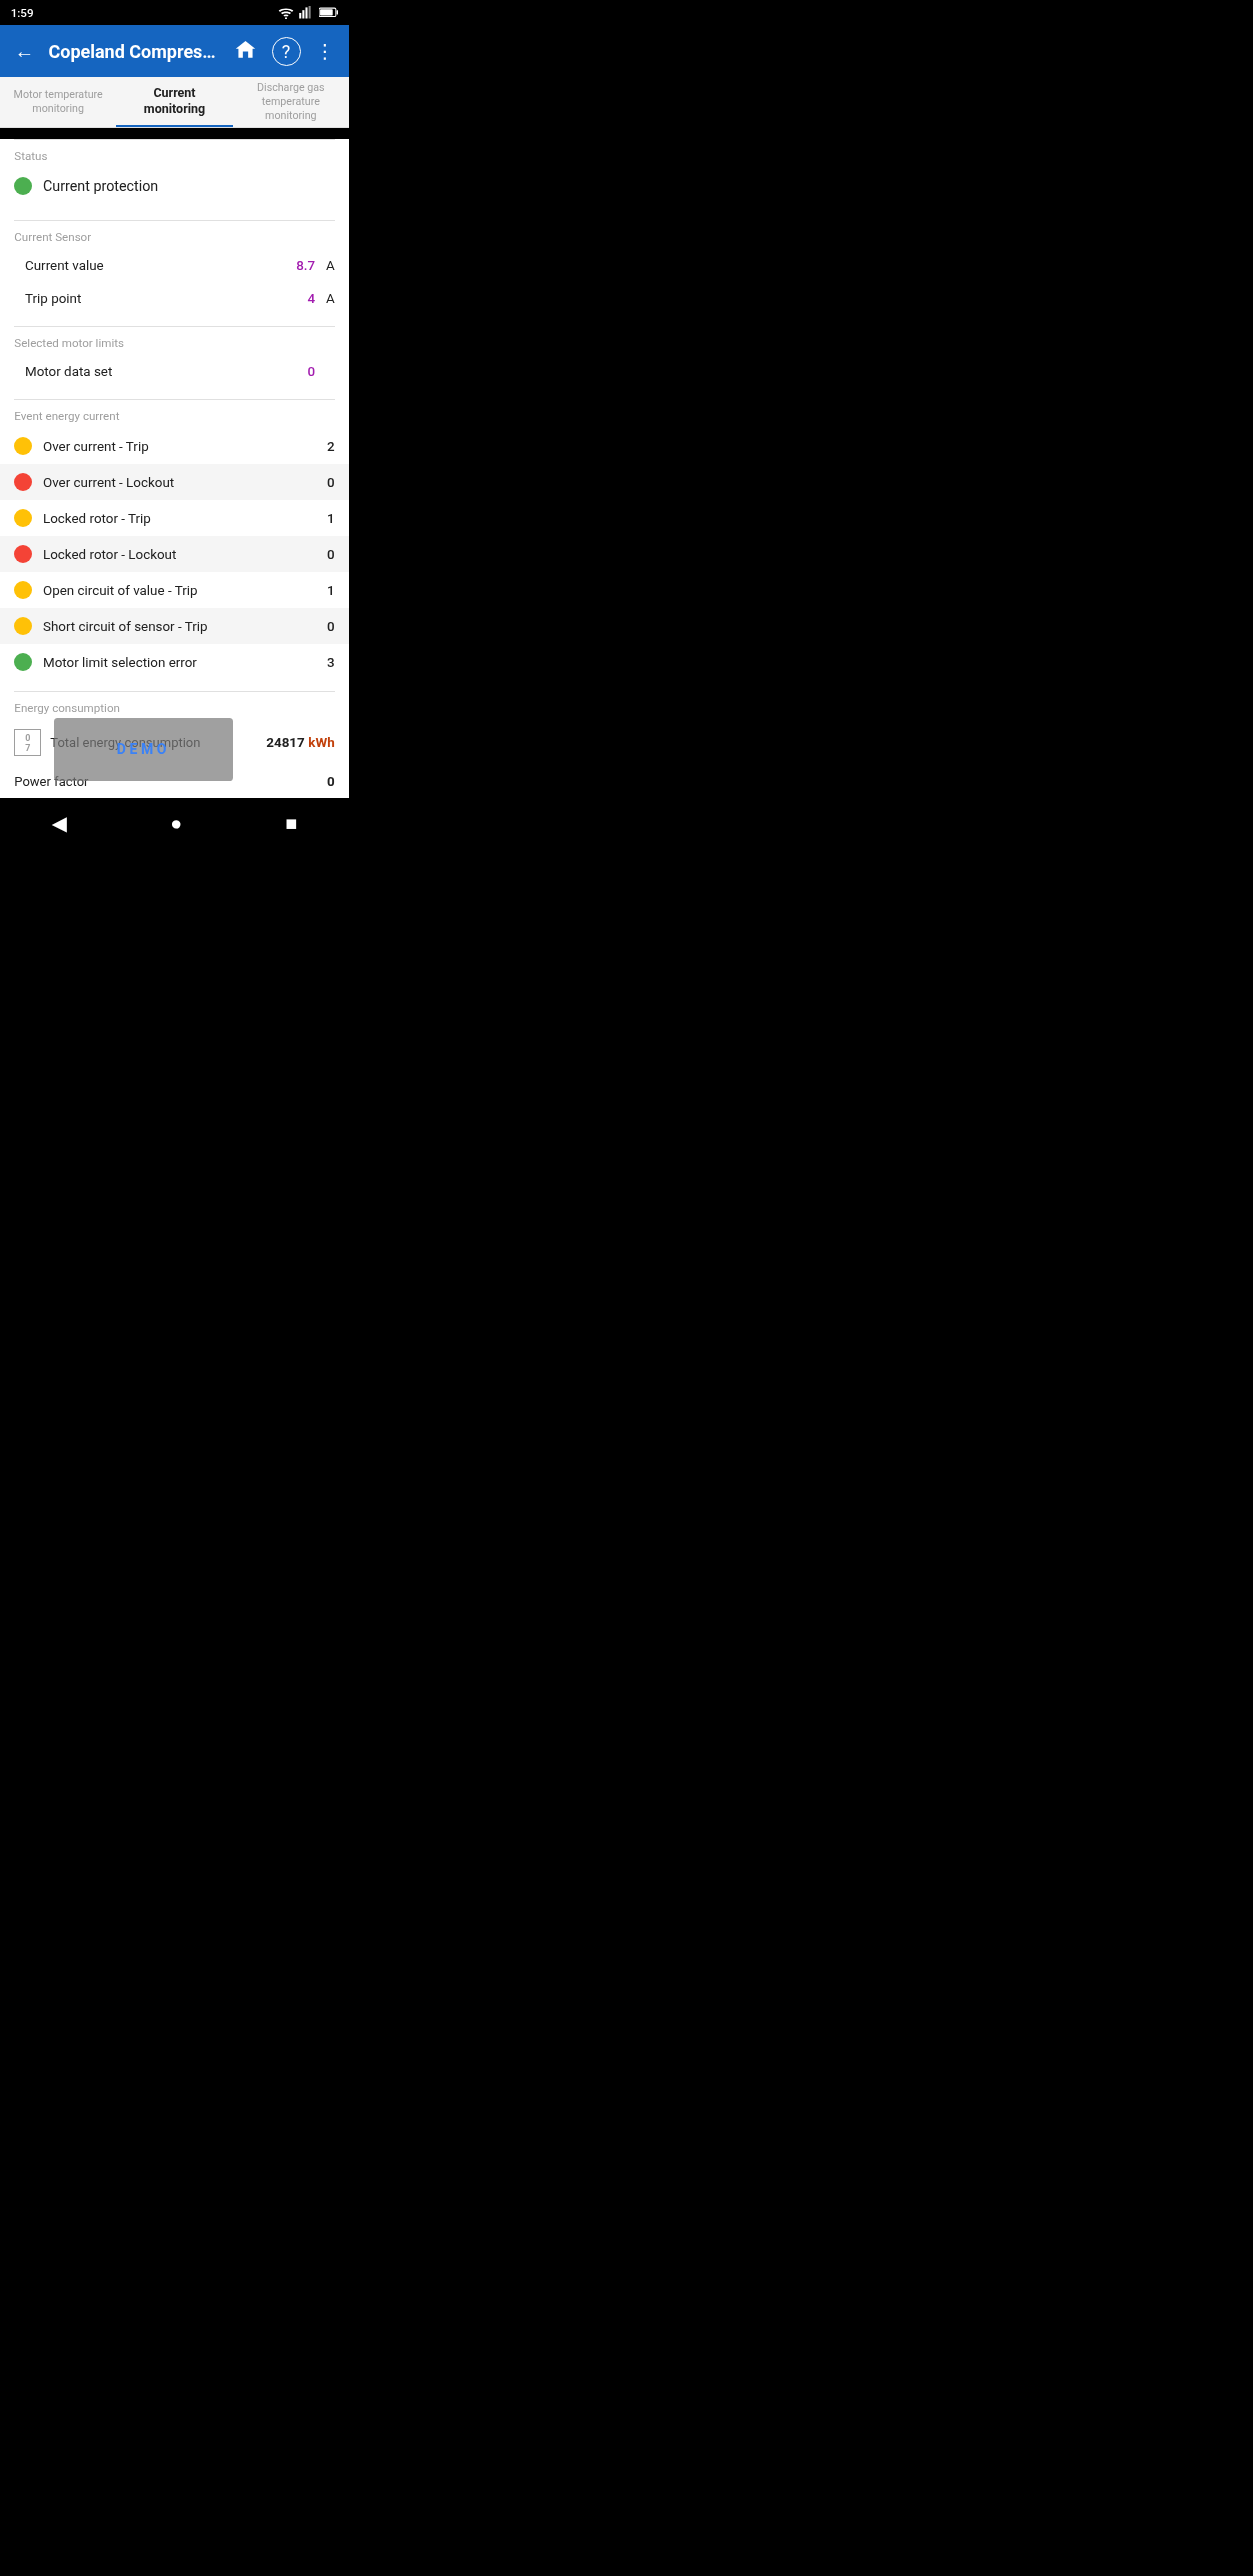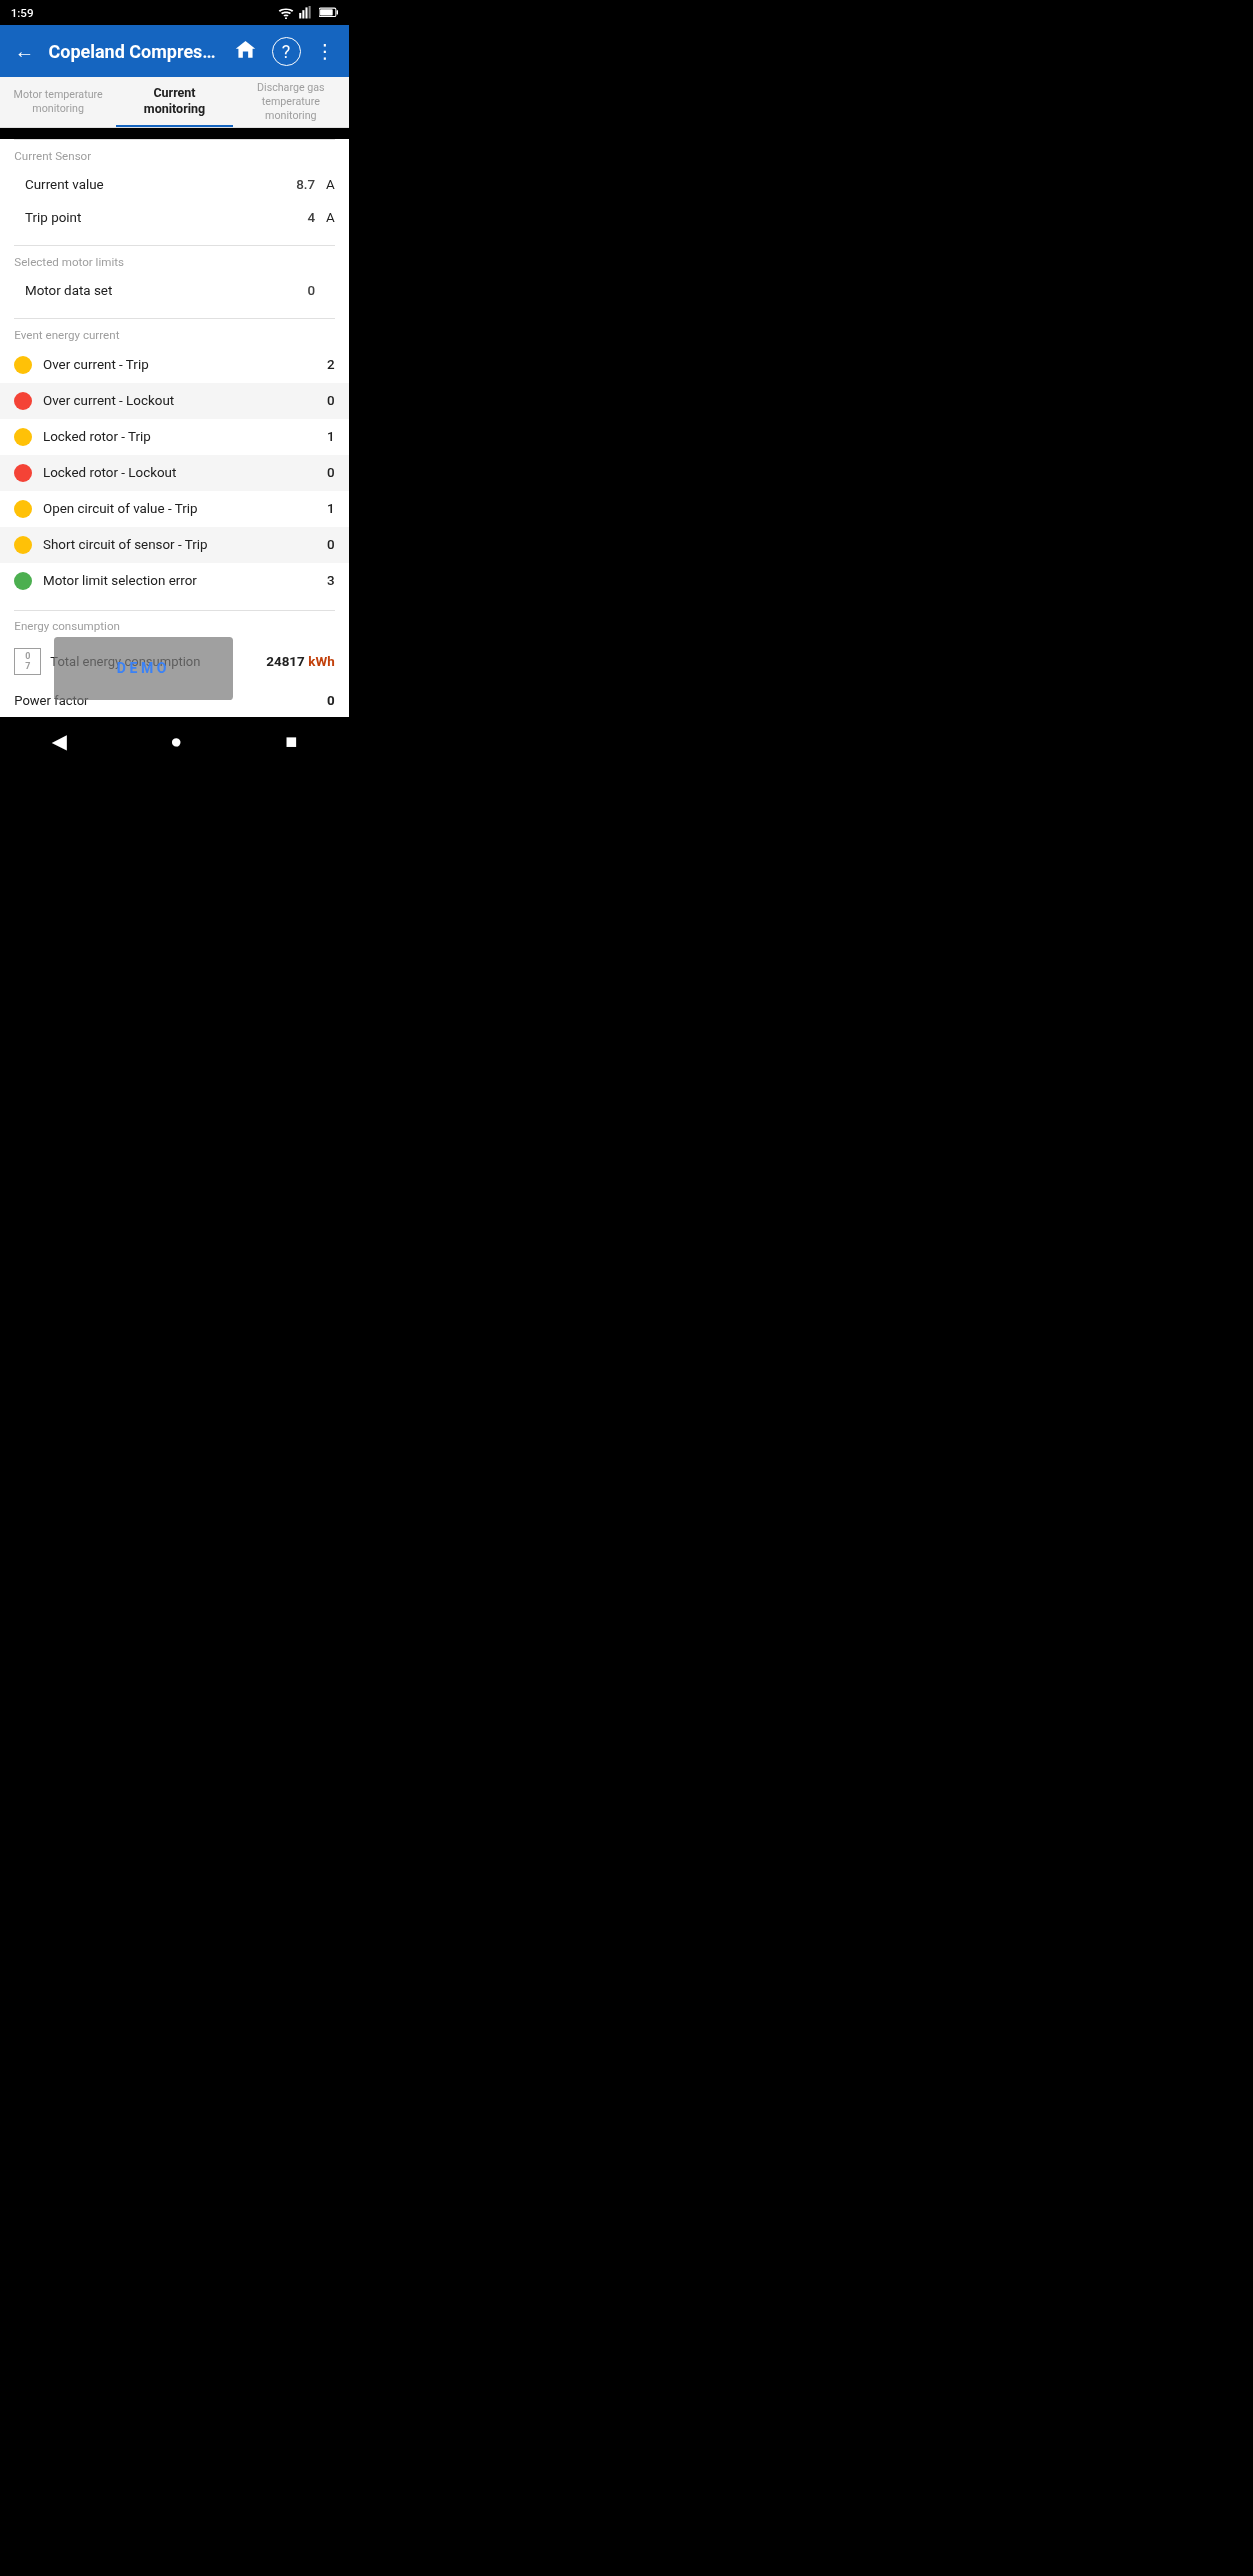--- a/index.html
+++ b/index.html
@@ -140,21 +140,21 @@
       padding: 9px 14.3px 9px 25px;
       justify-content: space-between;
     }
     .data-label {
       font-size: 13.4px;
       color: #212121;
       flex: 1;
     }
     .data-value {
       font-size: 13.4px;
-      color: #404040;
+      color: #a21caf;
       font-weight: 500;
       margin-right: 3.6px;
     }
     .data-unit {
       font-size: 13.4px;
       color: #212121;
       min-width: 16px;
       text-align: right;
     }
 
@@ -310,20 +310,28 @@
   <div class="tab-item active">
     <span>Current monitoring</span>
   </div>
   <div class="tab-item right">
     <span>Discharge gas temperature monitoring</span>
   </div>
 </div>
 
 <div class="scroll-area">
 
+  <div class="section">
+    <div class="section-divider"></div>
+    <div class="section-label">Status</div>
+    <div class="status-row">
+      <div class="dot dot-green"></div>
+      <span class="status-text">Current protection</span>
+    </div>
+  </div>
 
   <div class="section">
     <div class="section-divider"></div>
     <div class="section-label">Current Sensor</div>
     <div class="data-row">
       <span class="data-label">Current value</span>
       <span class="data-value">8.7</span>
       <span class="data-unit">A</span>
     </div>
     <div class="data-row">

